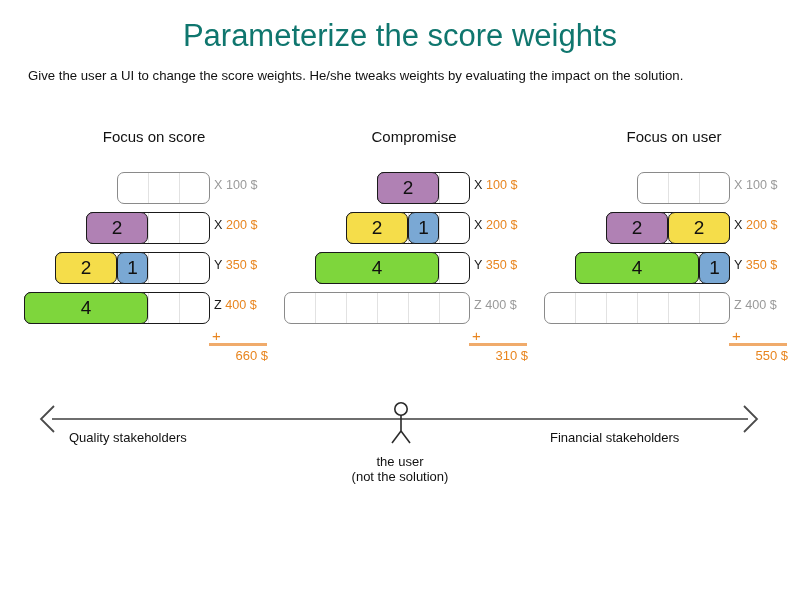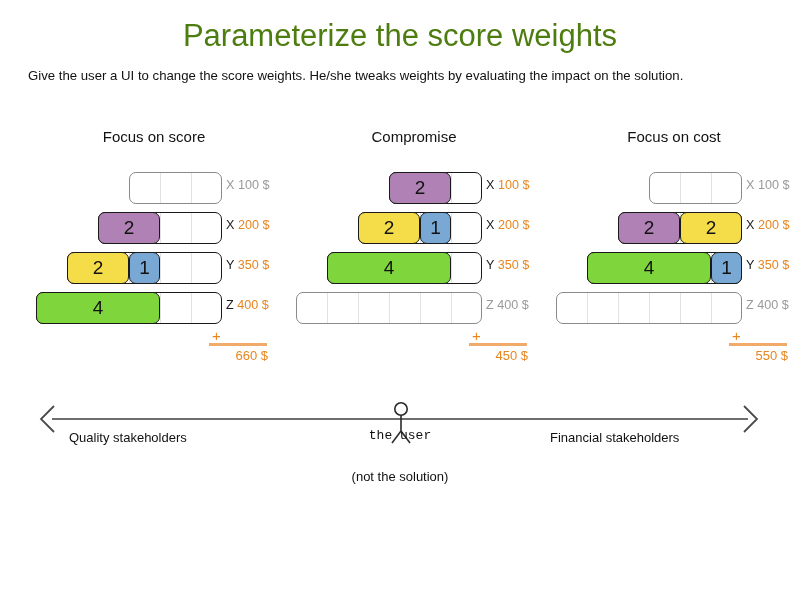--- a/index.html
+++ b/index.html
@@ -3,34 +3,34 @@
 <meta charset="utf-8">
 <style>
   html,body{margin:0;padding:0;}
   body{
     width:800px;height:600px;background:#ffffff;
     font-family:"Liberation Sans",sans-serif;
     color:#1a1a1a;overflow:hidden;position:relative;
   }
   #page-title{
     position:absolute;left:0;top:18px;width:800px;text-align:center;
-    font-size:31px;font-weight:400;color:#4d7c0f;letter-spacing:0px;
+    font-size:31px;font-weight:400;color:#0f766e;letter-spacing:0px;
   }
   #page-subtitle{
     position:absolute;left:28px;top:68px;width:748px;
     font-size:13.2px;font-weight:400;color:#111;white-space:nowrap;
   }
 
   
   .column{position:absolute;top:128px;}
   .col-title{
     position:absolute;top:0;width:100%;text-align:center;
     font-size:15px;color:#111;white-space:nowrap;
   }
-  .rows{position:absolute;top:40px;left:12px;width:100%;}
+  .rows{position:absolute;top:40px;left:0;width:100%;}
 
   .row{position:relative;height:40px;}
   .track-wrap{
     position:absolute;top:4px;height:32px;
     box-sizing:border-box;
   }
   .track{
     position:absolute;right:0;top:0;height:32px;
     box-sizing:border-box;
     border:1.3px solid #8a8a8a;border-radius:7px;
@@ -83,21 +83,21 @@
     position:absolute;top:430px;font-size:13px;color:#111;white-space:nowrap;
   }
   #axis-label-left{left:69px;}
   #axis-label-right{left:550px;}
 
   #stick-figure{position:absolute;left:383px;top:400px;width:36px;height:46px;}
   .figure-caption{
     position:absolute;width:240px;left:280px;text-align:center;
     font-size:13px;color:#111;white-space:nowrap;
   }
-  #figure-caption-1{top:428px;font-family:Liberation Mono, monospace;}
+  #figure-caption-1{top:454px;}
   #figure-caption-2{top:469px;}
 </style>
 </head>
 <body>
 
 <div id="page-title">Parameterize the score weights</div>
 <div id="page-subtitle">Give the user a UI to change the score weights. He/she tweaks weights by evaluating the impact on the solution.</div>
 
 <div id="columns-root">
     <div class="column" style="left: 28px; width: 252px;">
@@ -210,25 +210,25 @@
               <div class="cell" style="width: 31px;"></div>
               <div class="cell" style="width: 31px;"></div>
             </div>
           </div>
           <div class="row-label muted" style="left: 186px;"><span class="key">Z</span> <span class="amt">400 $</span></div>
         </div>
       </div>
       <div class="total" style="top: 200px;">
         <div class="plus" style="left: 184px; top: 0px;">+</div>
         <div class="rule" style="left: 181px; top: 15px; width: 58px;"></div>
-        <div class="total-val" style="left: 152px; top: 20px; width: 88px;">450 $</div>
+        <div class="total-val" style="left: 152px; top: 20px; width: 88px;">310 $</div>
       </div>
     </div>
     <div class="column" style="left: 548px; width: 252px;">
-      <div class="col-title">Focus on cost</div>
+      <div class="col-title">Focus on user</div>
       <div class="rows">
         <div class="row">
           <div class="track-wrap" style="left: 89px; width: 93px;">
             <div class="track" style="width: 93px;">
               <div class="cell" style="width: 31px;"></div>
               <div class="cell" style="width: 31px;"></div>
               <div class="cell" style="width: 31px;"></div>
             </div>
           </div>
           <div class="row-label muted" style="left: 186px;"><span class="key">X</span> <span class="amt">100 $</span></div>

